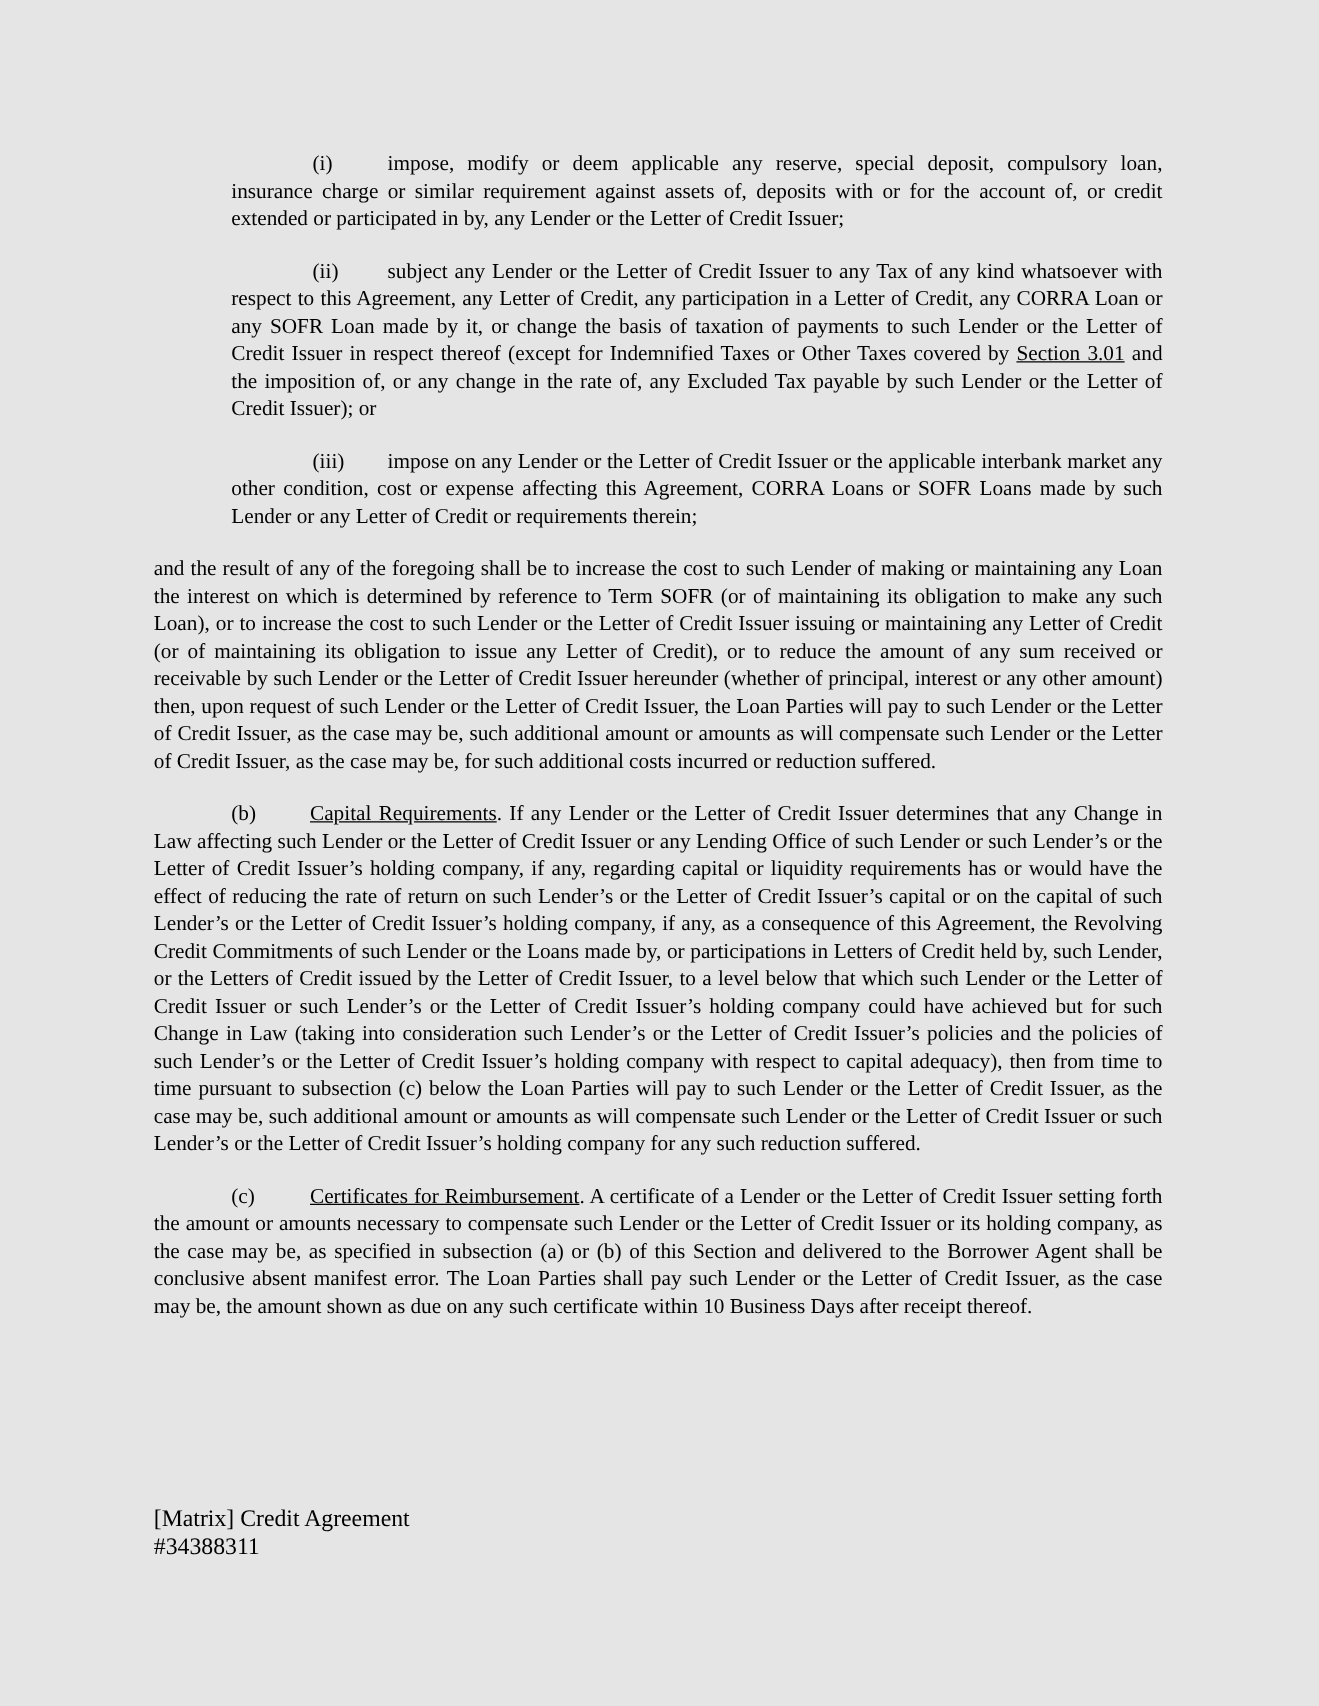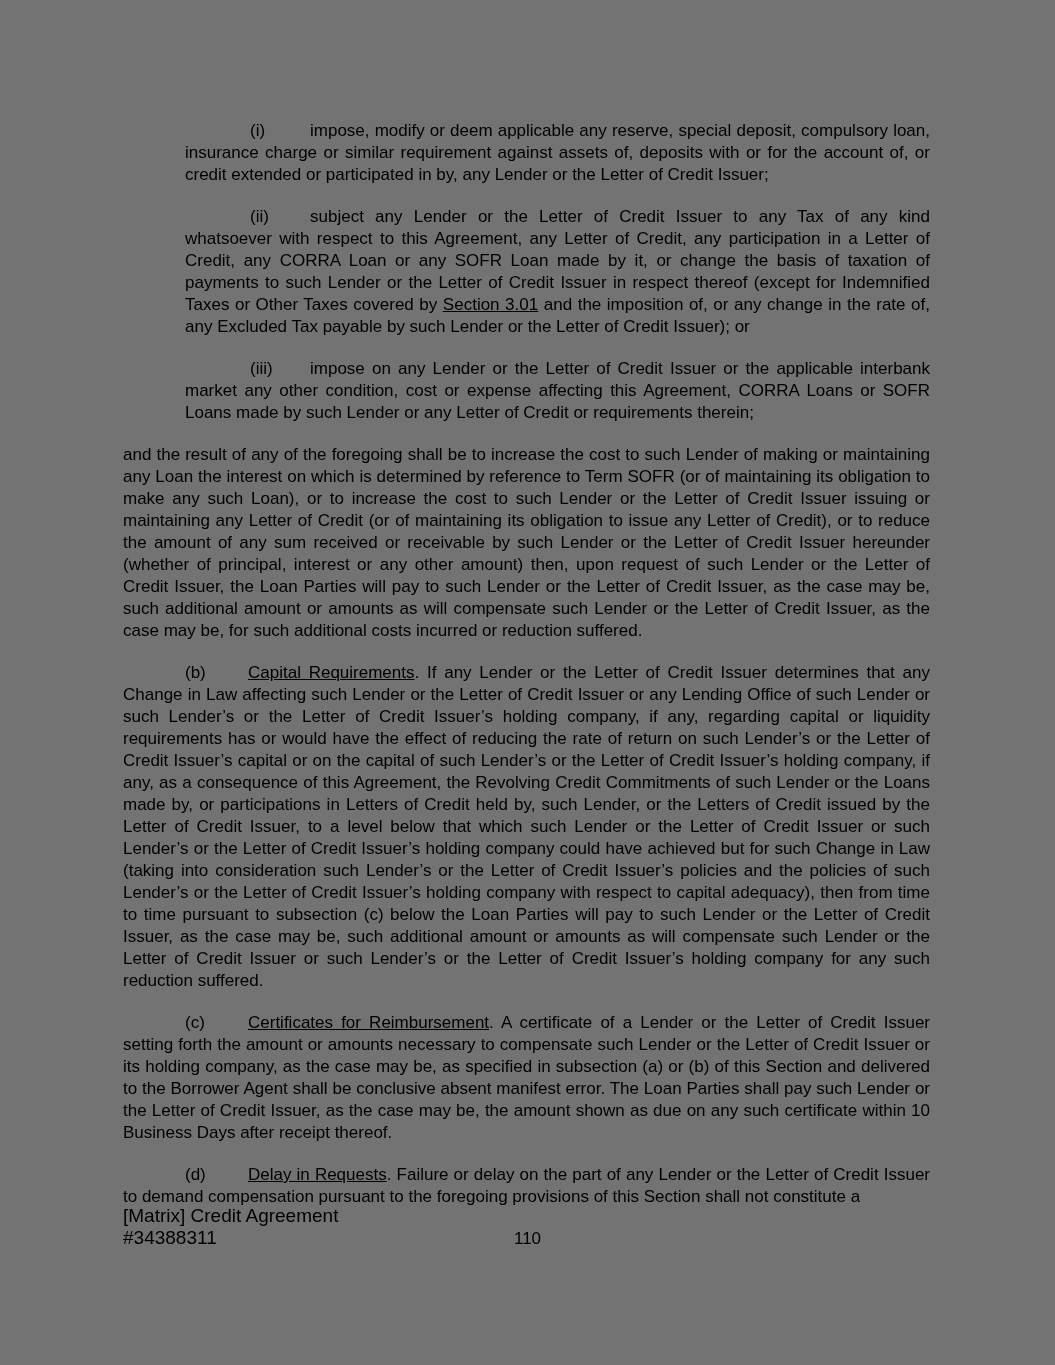--- a/index.html
+++ b/index.html
@@ -4,23 +4,23 @@
 <style>
   html, body {
     margin: 0;
     padding: 0;
     background: #ffffff;
   }
   .page {
     position: relative;
     width: 1055px;
     height: 1365px;
-    background: #737373;
+    background: #e5e5e5;
     color: #000000;
-    font-family: Liberation Sans, sans-serif;
+    font-family: Liberation Serif, serif;
     font-size: 17px;
     line-height: 22px;
     box-sizing: border-box;
     overflow: hidden;
   }
   .content {
     position: absolute;
     left: 123px;
     top: 120px;
     width: 807px;
@@ -65,22 +65,20 @@
 <body>
 
 <div class="page">
   <div class="content" id="content">
       <p class="para sub"><span class="plabel">(i)</span><span>impose, modify or deem applicable any reserve, special deposit, compulsory loan, insurance charge or similar requirement against assets of, deposits with or for the account of, or credit extended or participated in by, any Lender or the Letter of Credit Issuer;</span></p>
       <p class="para sub"><span class="plabel">(ii)</span><span>subject any Lender or the Letter of Credit Issuer to any Tax of any kind whatsoever with respect to this Agreement, any Letter of Credit, any participation in a Letter of Credit, any CORRA Loan or any SOFR Loan made by it, or change the basis of taxation of payments to such Lender or the Letter of Credit Issuer in respect thereof (except for Indemnified Taxes or Other Taxes covered by </span><span class="useg">Section 3.01</span><span> and the imposition of, or any change in the rate of, any Excluded Tax payable by such Lender or the Letter of Credit Issuer); or</span></p>
       <p class="para sub"><span class="plabel">(iii)</span><span>impose on any Lender or the Letter of Credit Issuer or the applicable interbank market any other condition, cost or expense affecting this Agreement, CORRA Loans or SOFR Loans made by such Lender or any Letter of Credit or requirements therein;</span></p>
       <p class="para flush"><span>and the result of any of the foregoing shall be to increase the cost to such Lender of making or maintaining any Loan the interest on which is determined by reference to Term SOFR (or of maintaining its obligation to make any such Loan), or to increase the cost to such Lender or the Letter of Credit Issuer issuing or maintaining any Letter of Credit (or of maintaining its obligation to issue any Letter of Credit), or to reduce the amount of any sum received or receivable by such Lender or the Letter of Credit Issuer hereunder (whether of principal, interest or any other amount) then, upon request of such Lender or the Letter of Credit Issuer, the Loan Parties will pay to such Lender or the Letter of Credit Issuer, as the case may be, such additional amount or amounts as will compensate such Lender or the Letter of Credit Issuer, as the case may be, for such additional costs incurred or reduction suffered.</span></p>
       <p class="para lettered"><span class="plabel">(b)</span><span class="useg">Capital Requirements</span><span>.  If any Lender or the Letter of Credit Issuer determines that any Change in Law affecting such Lender or the Letter of Credit Issuer or any Lending Office of such Lender or such Lender’s or the Letter of Credit Issuer’s holding company, if any, regarding capital or liquidity requirements has or would have the effect of reducing the rate of return on such Lender’s or the Letter of Credit Issuer’s capital or on the capital of such Lender’s or the Letter of Credit Issuer’s holding company, if any, as a consequence of this Agreement, the Revolving Credit Commitments of such Lender or the Loans made by, or participations in Letters of Credit held by, such Lender, or the Letters of Credit issued by the Letter of Credit Issuer, to a level below that which such Lender or the Letter of Credit Issuer or such Lender’s or the Letter of Credit Issuer’s holding company could have achieved but for such Change in Law (taking into consideration such Lender’s or the Letter of Credit Issuer’s policies and the policies of such Lender’s or the Letter of Credit Issuer’s holding company with respect to capital adequacy), then from time to time pursuant to subsection (c) below the Loan Parties will pay to such Lender or the Letter of Credit Issuer, as the case may be, such additional amount or amounts as will compensate such Lender or the Letter of Credit Issuer or such Lender’s or the Letter of Credit Issuer’s holding company for any such reduction suffered.</span></p>
       <p class="para lettered"><span class="plabel">(c)</span><span class="useg">Certificates for Reimbursement</span><span>.  A certificate of a Lender or the Letter of Credit Issuer setting forth the amount or amounts necessary to compensate such Lender or the Letter of Credit Issuer or its holding company, as the case may be, as specified in subsection (a) or (b) of this Section and delivered to the Borrower Agent shall be conclusive absent manifest error.  The Loan Parties shall pay such Lender or the Letter of Credit Issuer, as the case may be, the amount shown as due on any such certificate within 10 Business Days after receipt thereof.</span></p>
-      <p class="para lettered"><span class="plabel">(d)</span><span class="useg">Delay in Requests</span><span>.  Failure or delay on the part of any Lender or the Letter of Credit Issuer to demand compensation pursuant to the foregoing provisions of this Section shall not constitute a</span></p>
     </div>
 
-  <div class="page-number">110</div>
 
   <div class="footer">
     <div>[Matrix] Credit Agreement</div>
     <div>#34388311</div>
   </div>
 </div>
 
 </body></html>

